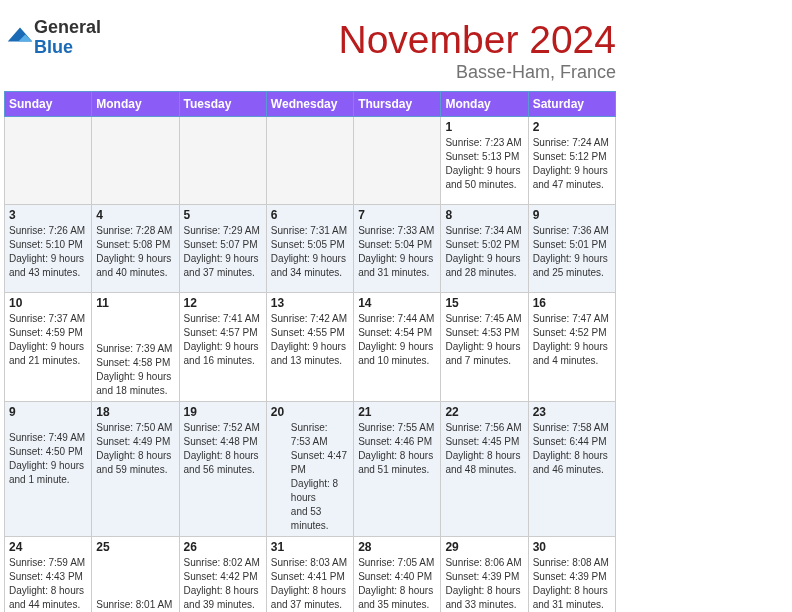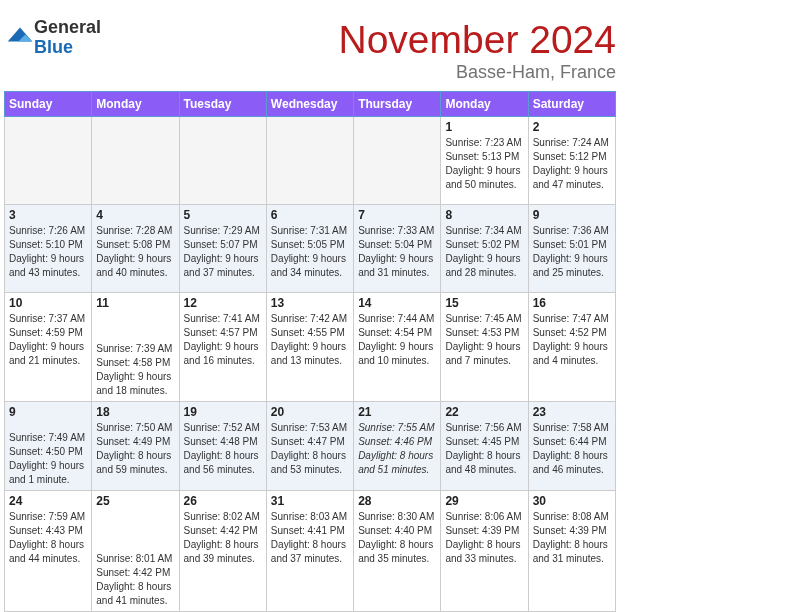--- a/index.html
+++ b/index.html
@@ -267,28 +267,28 @@
           </td>
           <td>
             <span class="day-num">19</span>
             <div class="day-info" style="white-space: pre-line;">Sunrise: 7:52 AM
 Sunset: 4:48 PM
 Daylight: 8 hours
 and 56 minutes.</div>
           </td>
           <td>
             <span class="day-num">20</span>
-            <div class="day-info" style="white-space: pre-line;">Sunrise: 7:53 AM
+            <div class="day-info" style="white-space: pre-line; margin-left: 20px;">Sunrise: 7:53 AM
 Sunset: 4:47 PM
 Daylight: 8 hours
 and 53 minutes.</div>
           </td>
           <td>
             <span class="day-num">21</span>
-            <div class="day-info" style="white-space: pre-line; font-style: italic;">Sunrise: 7:55 AM
+            <div class="day-info" style="white-space: pre-line;">Sunrise: 7:55 AM
 Sunset: 4:46 PM
 Daylight: 8 hours
 and 51 minutes.</div>
           </td>
           <td>
             <span class="day-num">22</span>
             <div class="day-info" style="white-space: pre-line;">Sunrise: 7:56 AM
 Sunset: 4:45 PM
 Daylight: 8 hours
 and 48 minutes.</div>
@@ -325,21 +325,21 @@
           </td>
           <td>
             <span class="day-num">31</span>
             <div class="day-info" style="white-space: pre-line;">Sunrise: 8:03 AM
 Sunset: 4:41 PM
 Daylight: 8 hours
 and 37 minutes.</div>
           </td>
           <td>
             <span class="day-num">28</span>
-            <div class="day-info" style="white-space: pre-line;">Sunrise: 8:30 AM
+            <div class="day-info" style="white-space: pre-line;">Sunrise: 7:05 AM
 Sunset: 4:40 PM
 Daylight: 8 hours
 and 35 minutes.</div>
           </td>
           <td>
             <span class="day-num">29</span>
             <div class="day-info" style="white-space: pre-line;">Sunrise: 8:06 AM
 Sunset: 4:39 PM
 Daylight: 8 hours
 and 33 minutes.</div>

